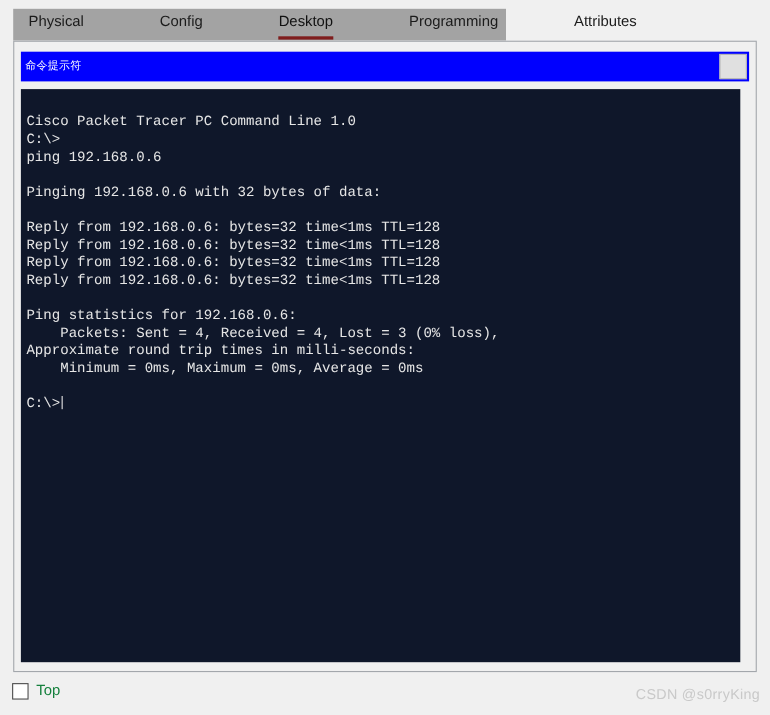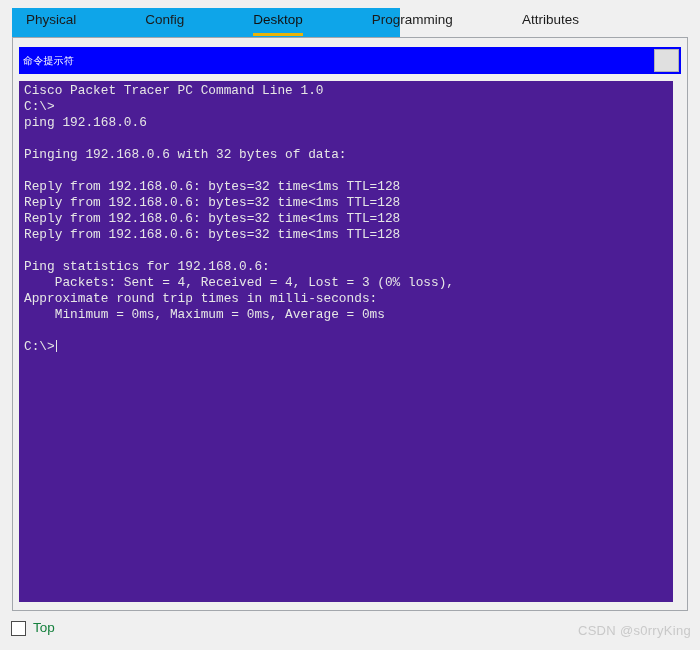--- a/index.html
+++ b/index.html
@@ -13,40 +13,40 @@
     font-family: "Liberation Sans", sans-serif;
     overflow: hidden;
     position: relative;
   }
 
   
   .tabbar {
     position: absolute;
     left: 12px;
     top: 8px;
-    width: 388px;
+    width: 448px;
     height: 29px;
-    background: #0ea5e9;
+    background: #a3a3a3;
     display: flex;
     align-items: flex-start;
   }
   .tab {
     font-size: 13.5px;
     color: #1b1b1b;
     padding: 4px 0 5px 0;
     margin-right: 22px;
     line-height: 16px;
     white-space: nowrap;
     cursor: default;
     border-bottom: 3px solid transparent;
     margin-left: 47px;
   }
   .tab:first-child { margin-left: 14px; }
   .tab.active {
-    border-bottom: 3px solid #eab308;
+    border-bottom: 3px solid #7f1d1d;
     color: #111111;
   }
 
   
   .panel {
     position: absolute;
     left: 12px;
     top: 37px;
     width: 676px;
     height: 574px;
@@ -89,23 +89,23 @@
     box-sizing: border-box;
     cursor: default;
   }
 
   .terminal {
     position: absolute;
     left: 0;
     top: 34px;
     width: 654px;
     height: 521px;
-    background: #4c1d95;
+    background: #0f172a;
     overflow: hidden;
-    padding: 2px 0 0 0;
+    padding: 22px 0 0 0;
     box-sizing: border-box;
     cursor: text;
   }
   .term-line {
     font-family: "Liberation Mono", "DejaVu Sans Mono", monospace;
     font-size: 12.8px;
     line-height: 16px;
     color: #e6e6e6;
     white-space: pre;
     padding-left: 5px;

